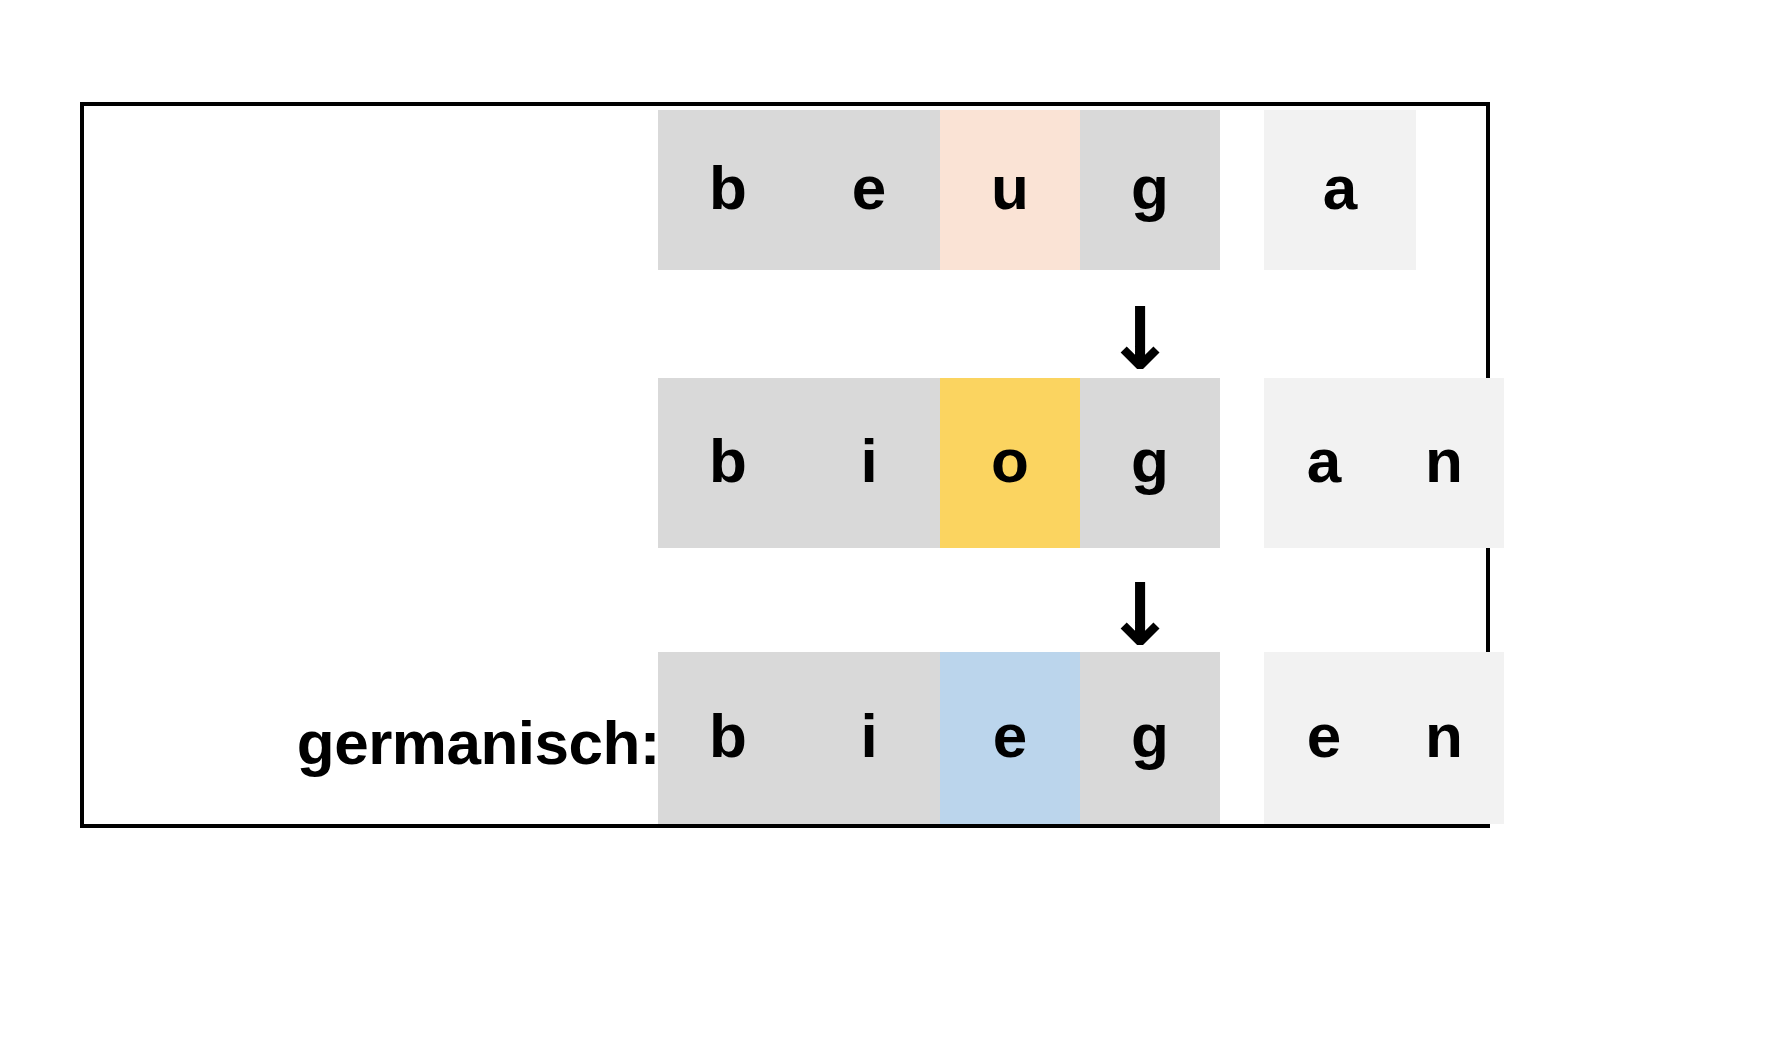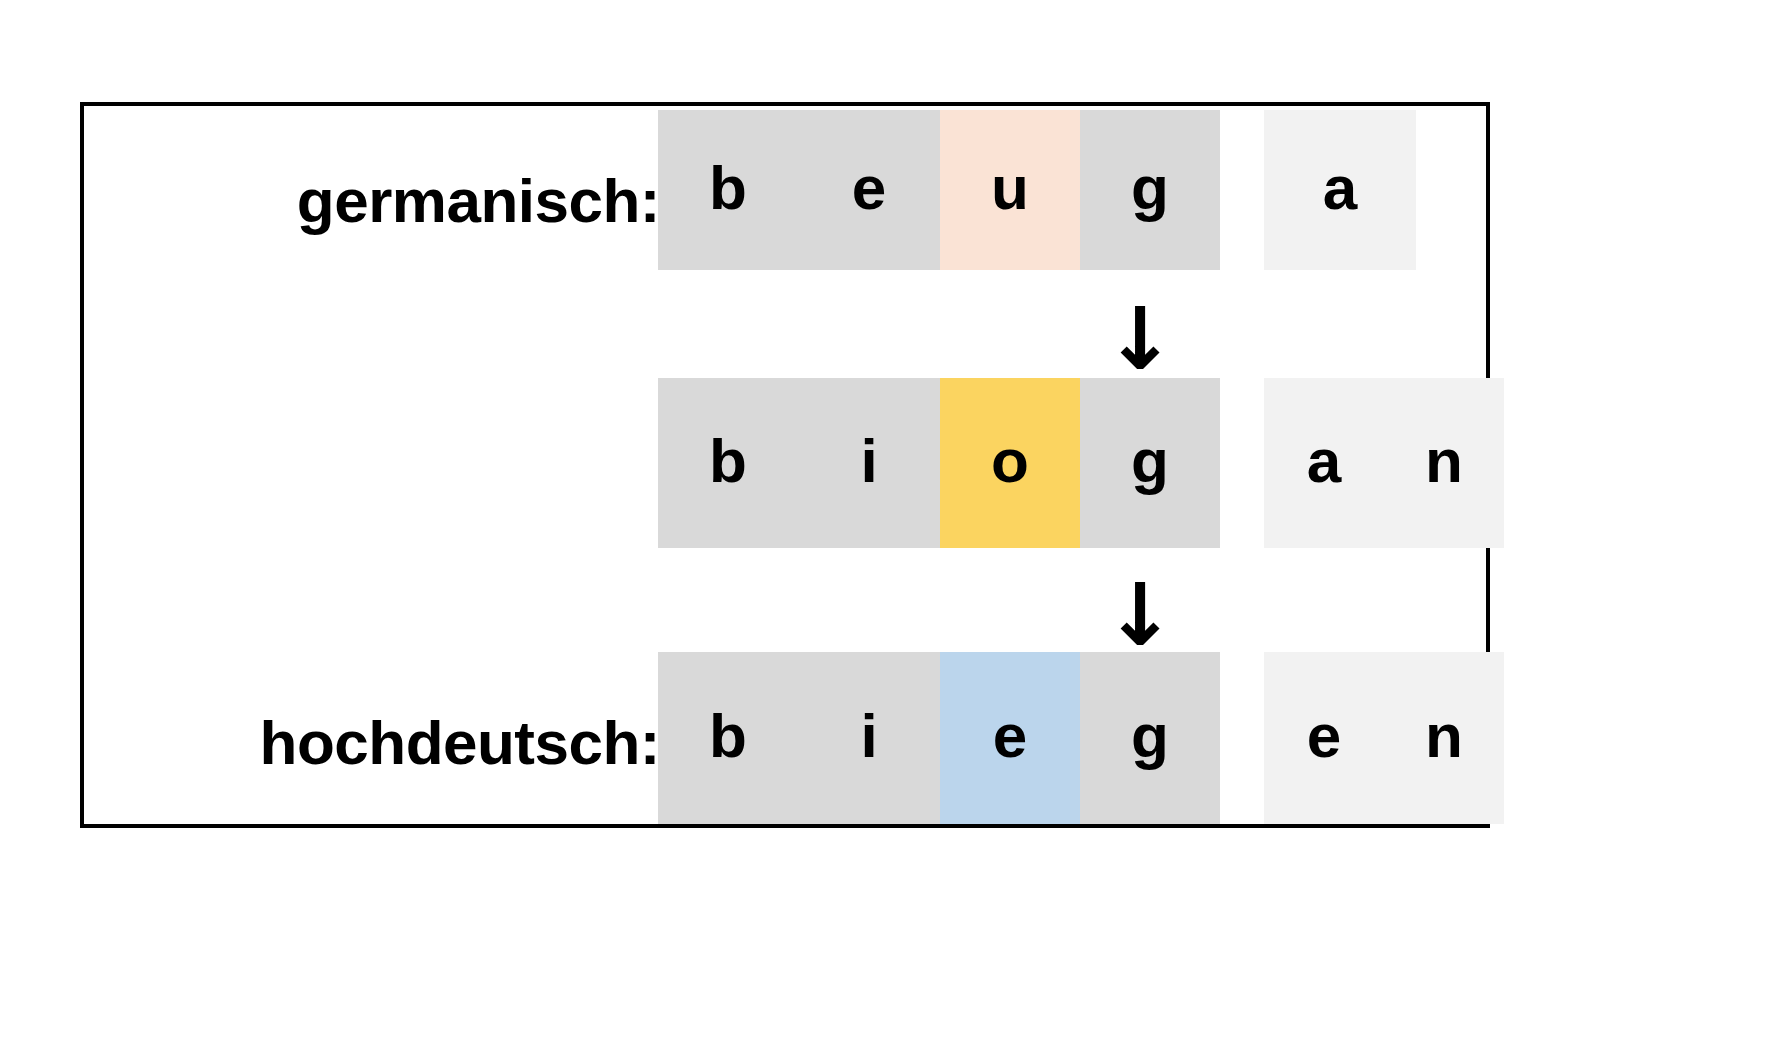--- a/index.html
+++ b/index.html
@@ -82,21 +82,20 @@
 </style>
 </head>
 <body>
 
 <div id="stage">
 
   <div class="frame"></div>
 
   <div class="content">
 
-    <div class="row-label" style="left:180px; top:170px; width:480px;">germanisch:</div>
 
     <div class="cell" style="left:658px; top:110px; width:140px; height:160px; background:#d9d9d9;">
         <span class="cell-text">b</span>
       </div>
 
     <div class="cell" style="left:798px; top:110px; width:142px; height:160px; background:#d9d9d9;">
         <span class="cell-text">e</span>
       </div>
 
     <div class="cell" style="left:940px; top:110px; width:140px; height:160px; background:#fae3d5;">
@@ -133,21 +132,21 @@
     <div class="cell" style="left:1264px; top:378px; width:120px; height:170px; background:#f2f2f2;">
         <span class="cell-text">a</span>
       </div>
 
     <div class="cell" style="left:1384px; top:378px; width:120px; height:170px; background:#f2f2f2;">
         <span class="cell-text">n</span>
       </div>
 
     <div class="arrow" style="left:1090px; top:572px; width:100px;">↓</div>
 
-    <div class="row-label" style="left:200px; top:712px; width:460px;">hochdeutsch:</div>
+    <div class="row-label" style="left:200px; top:712px; width:460px;">germanisch:</div>
 
     <div class="cell" style="left:658px; top:652px; width:140px; height:172px; background:#d9d9d9;">
         <span class="cell-text">b</span>
       </div>
 
     <div class="cell" style="left:798px; top:652px; width:142px; height:172px; background:#d9d9d9;">
         <span class="cell-text">i</span>
       </div>
 
     <div class="cell" style="left:940px; top:652px; width:140px; height:172px; background:#bbd5ec;">

